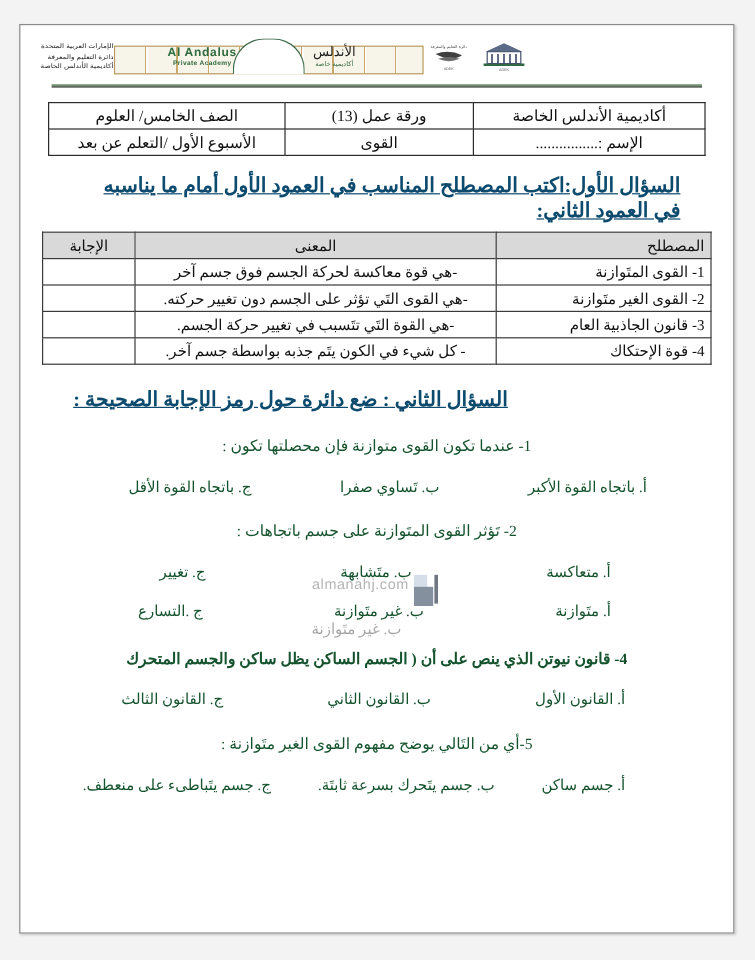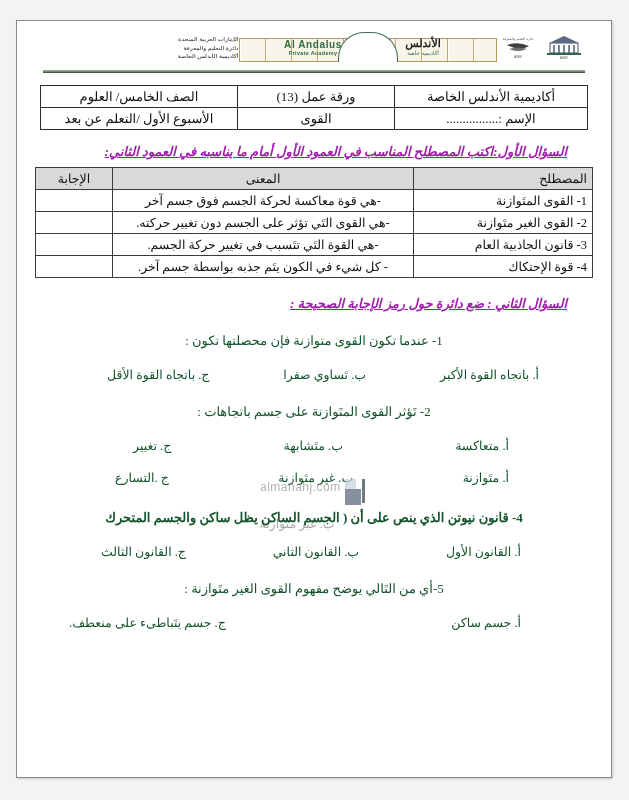--- a/index.html
+++ b/index.html
@@ -28,21 +28,21 @@
     overflow: hidden;
   }
 
   
   .letterhead {
     position: relative;
     height: 44px;
     margin: 4px 26px 0 26px;
     display: flex;
     align-items: center;
-    justify-content: flex-end;
+    justify-content: flex-start;
     flex-direction: row-reverse;
   }
   .gov-block {
     direction: rtl;
     text-align: right;
     font-family: "Liberation Sans", sans-serif;
     font-size: 5.2px;
     line-height: 1.62;
     color: #1a1a1a;
     letter-spacing: 0.4px;
@@ -98,21 +98,21 @@
   .logo-latin .l2 { font-size: 5.5px; font-weight: bold; letter-spacing: 0.3px; }
   .logo-arabic {
     position: absolute;
     right: 22px;
     top: 7px;
     width: 104px;
     text-align: center;
     direction: rtl;
     color: #1d1d1d;
   }
-  .logo-arabic .a1 { font-size: 11px; font-weight: bold; }
+  .logo-arabic .a1 { font-size: 11px; font-weight: normal; }
   .logo-arabic .a2 { font-size: 5.5px; color: #2f6b3e; }
 
   .emblems {
     display: flex;
     flex-direction: row;
     align-items: center;
     gap: 4px;
     flex: 0 0 auto;
     padding-bottom: 2px;
   }
@@ -144,31 +144,30 @@
     overflow: hidden;
   }
   .info-table .c-school { width: 184px; }
   .info-table .c-mid    { width: 148px; }
   .info-table .c-grade  { width: 188px; }
 
   
   .q-heading {
     direction: rtl;
     text-align: right;
-    font-size: 13px;
+    font-size: 17px;
     font-weight: bold;
-    color: #a21caf;
+    color: #0c4a6e;
     text-decoration: underline;
     margin: 14px 44px 0 44px;
     letter-spacing: -0.1px;
-    font-style: italic;
   }
   .q2-heading {
     margin-top: 18px;
-    text-align: right;
+    text-align: left;
   }
 
   
   .match-table {
     margin: 7px auto 0 auto;
     width: 524px;
     table-layout: fixed;
     direction: rtl;
   }
   .match-table th, .match-table td {
@@ -409,20 +408,21 @@
       <span class="opt">أ. القانون الأول</span>
       <span class="opt">ب.  القانون الثاني</span>
       <span class="opt">ج. القانون الثالث</span>
     </div>
   </div>
 
   <div class="mcq q5">
     <div class="mcq-stem">5-أي من التَالي يوضح مفهوم القوى الغير متَوازنة :</div>
     <div class="mcq-options">
       <span class="opt">أ. جسم ساكن</span>
+      <span class="opt">ب. جسم يتَحرك بسرعة ثابتَة.</span>
       <span class="opt">ج. جسم يتَباطىء على منعطف.</span>
     </div>
   </div>
 
   <div class="watermark">
     <span class="wm-mark">
       <span class="sq-a"></span>
       <span class="sq-b"></span>
       <span class="bar"></span>
     </span>

